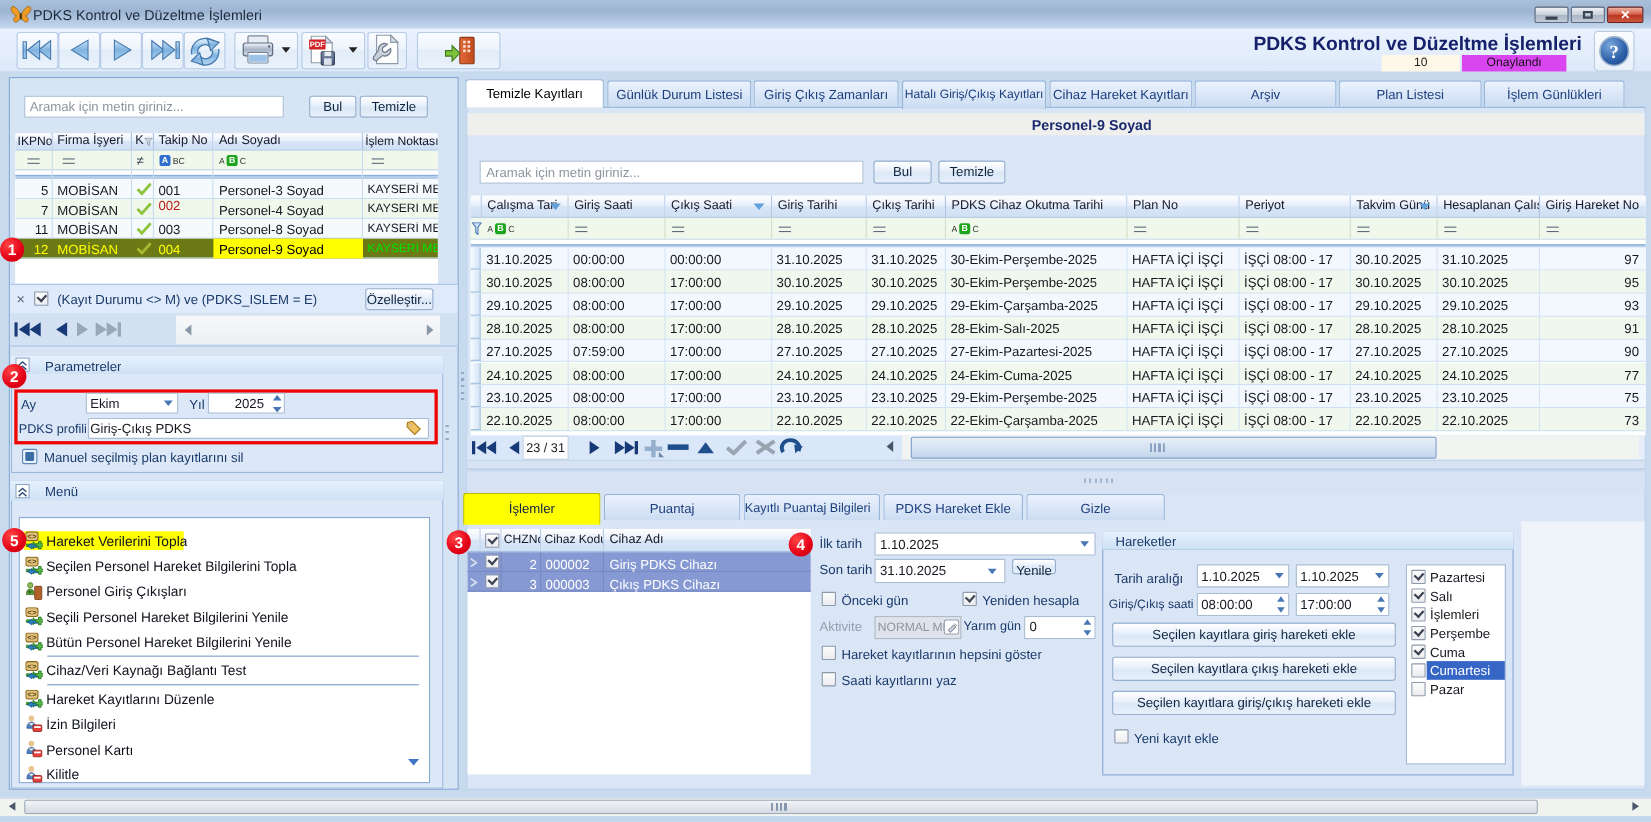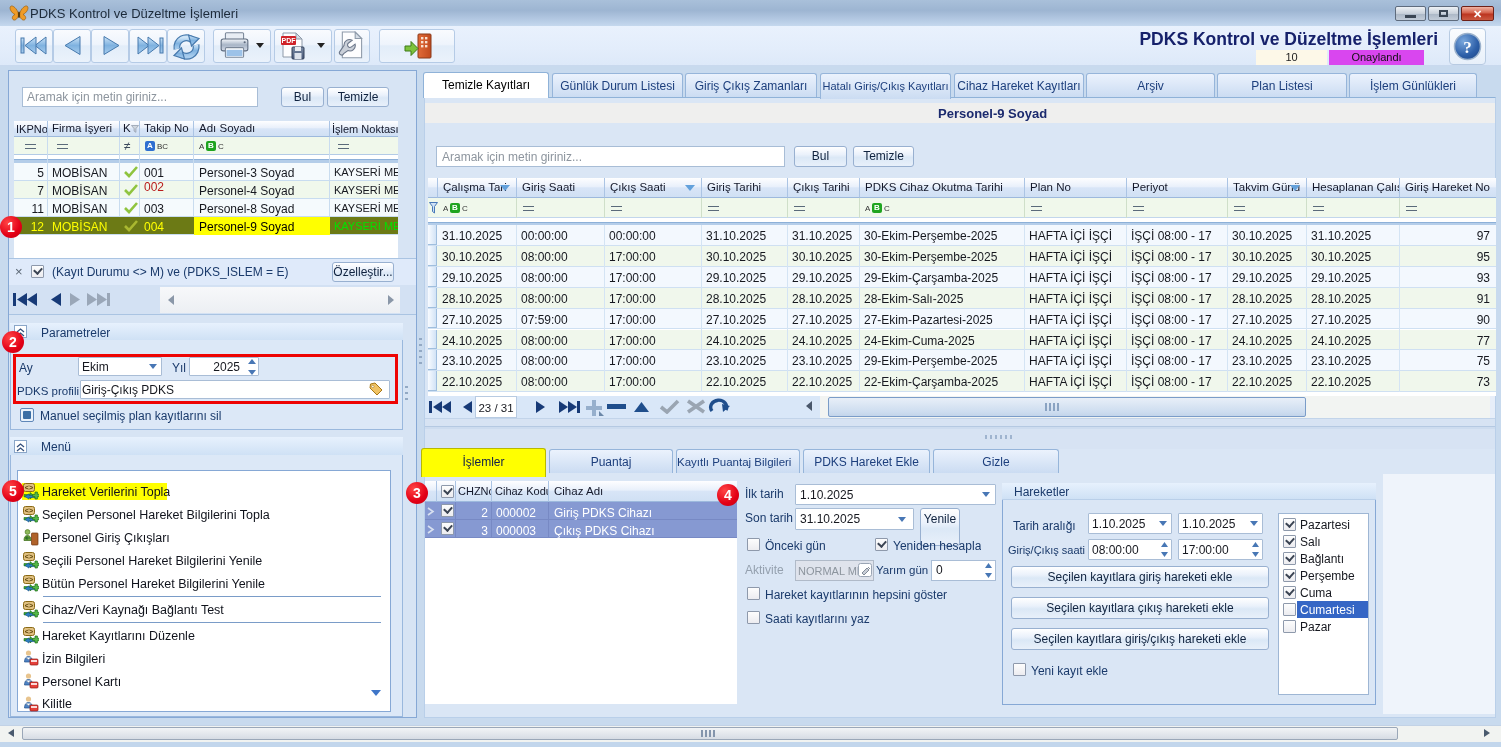--- a/index.html
+++ b/index.html
@@ -673,21 +673,21 @@
 <div class="circ" style="left:717px;top:484px">4</div>
 
 <div class="t" style="left:745px;top:487px;color:#1a3a6b">İlk tarih</div>
 <div class="combo" style="left:795px;top:484px;width:201px;height:21px"></div>
 <div class="t" style="left:800px;top:488px;color:#16181f">1.10.2025</div>
 <div class="carr" style="left:982px;top:492px"></div>
 <div class="t" style="left:745px;top:511px;color:#1a3a6b">Son tarih</div>
 <div class="combo" style="left:795px;top:508px;width:119px;height:22px"></div>
 <div class="t" style="left:800px;top:512px;color:#16181f">31.10.2025</div>
 <div class="carr" style="left:898px;top:517px"></div>
-<div class="btn" style="left:920px;top:508px;width:40px;height:38px;line-height:21px">Yenile</div>
+<div class="btn" style="left:920px;top:508px;width:40px;height:14px;line-height:21px">Yenile</div>
 <div class="cb" style="left:747px;top:538px"></div>
 <div class="t" style="left:765px;top:539px;color:#1a3a6b">Önceki gün</div>
 <div class="cb c" style="left:875px;top:538px"></div>
 <div class="t" style="left:893px;top:539px;color:#1a3a6b">Yeniden hesapla</div>
 <div class="t" style="left:745px;top:563px;color:#94a0ae">Aktivite</div>
 <div class="a" style="left:795px;top:560px;width:79px;height:21px;background:#dfe3ec;border:1px solid #b0bac8"></div>
 <div class="t" style="left:798px;top:565px;color:#8d959e;width:62px;font-size:11px">NORMAL MES</div>
 <svg class="a" style="left:858px;top:563px" width="14" height="14" viewBox="0 0 14 14">
     <rect x="0.5" y="0.5" width="13" height="13" rx="2" fill="#fff" stroke="#9aa5b4"></rect>
     <path d="M4 10 L9 5 L11 7 L6 12 Z M10 4 l2 2" fill="#c8cdd6" stroke="#6a7483" stroke-width="0.8"></path>
@@ -732,21 +732,21 @@
 <div class="btn" style="left:1011px;top:628px;width:258px;height:22px;line-height:20px">Seçilen kayıtlara giriş/çıkış hareketi ekle</div>
 <div class="cb" style="left:1013px;top:663px"></div>
 <div class="t" style="left:1031px;top:664px;color:#1a3a6b">Yeni kayıt ekle</div>
 
 <div class="a" style="left:1278px;top:513px;width:91px;height:182px;background:#fff;border:1px solid #9eb6d4"></div>
 <div class="cb c" style="left:1283px;top:518px"></div>
 <div class="t" style="left:1300px;top:518px;color:#16181f">Pazartesi</div>
 <div class="cb c" style="left:1283px;top:535px"></div>
 <div class="t" style="left:1300px;top:535px;color:#16181f">Salı</div>
 <div class="cb c" style="left:1283px;top:552px"></div>
-<div class="t" style="left:1300px;top:552px;color:#16181f">Bağlantı</div>
+<div class="t" style="left:1300px;top:552px;color:#16181f">İşlemleri</div>
 <div class="cb c" style="left:1283px;top:569px"></div>
 <div class="t" style="left:1300px;top:569px;color:#16181f">Perşembe</div>
 <div class="cb c" style="left:1283px;top:586px"></div>
 <div class="t" style="left:1300px;top:586px;color:#16181f">Cuma</div>
 <div class="a" style="left:1297px;top:601px;width:71px;height:17px;background:#3566c5"></div>
 <div class="cb" style="left:1283px;top:603px"></div>
 <div class="t" style="left:1300px;top:603px;color:#fff">Cumartesi</div>
 <div class="cb" style="left:1283px;top:620px"></div>
 <div class="t" style="left:1300px;top:620px;color:#16181f">Pazar</div>
 

